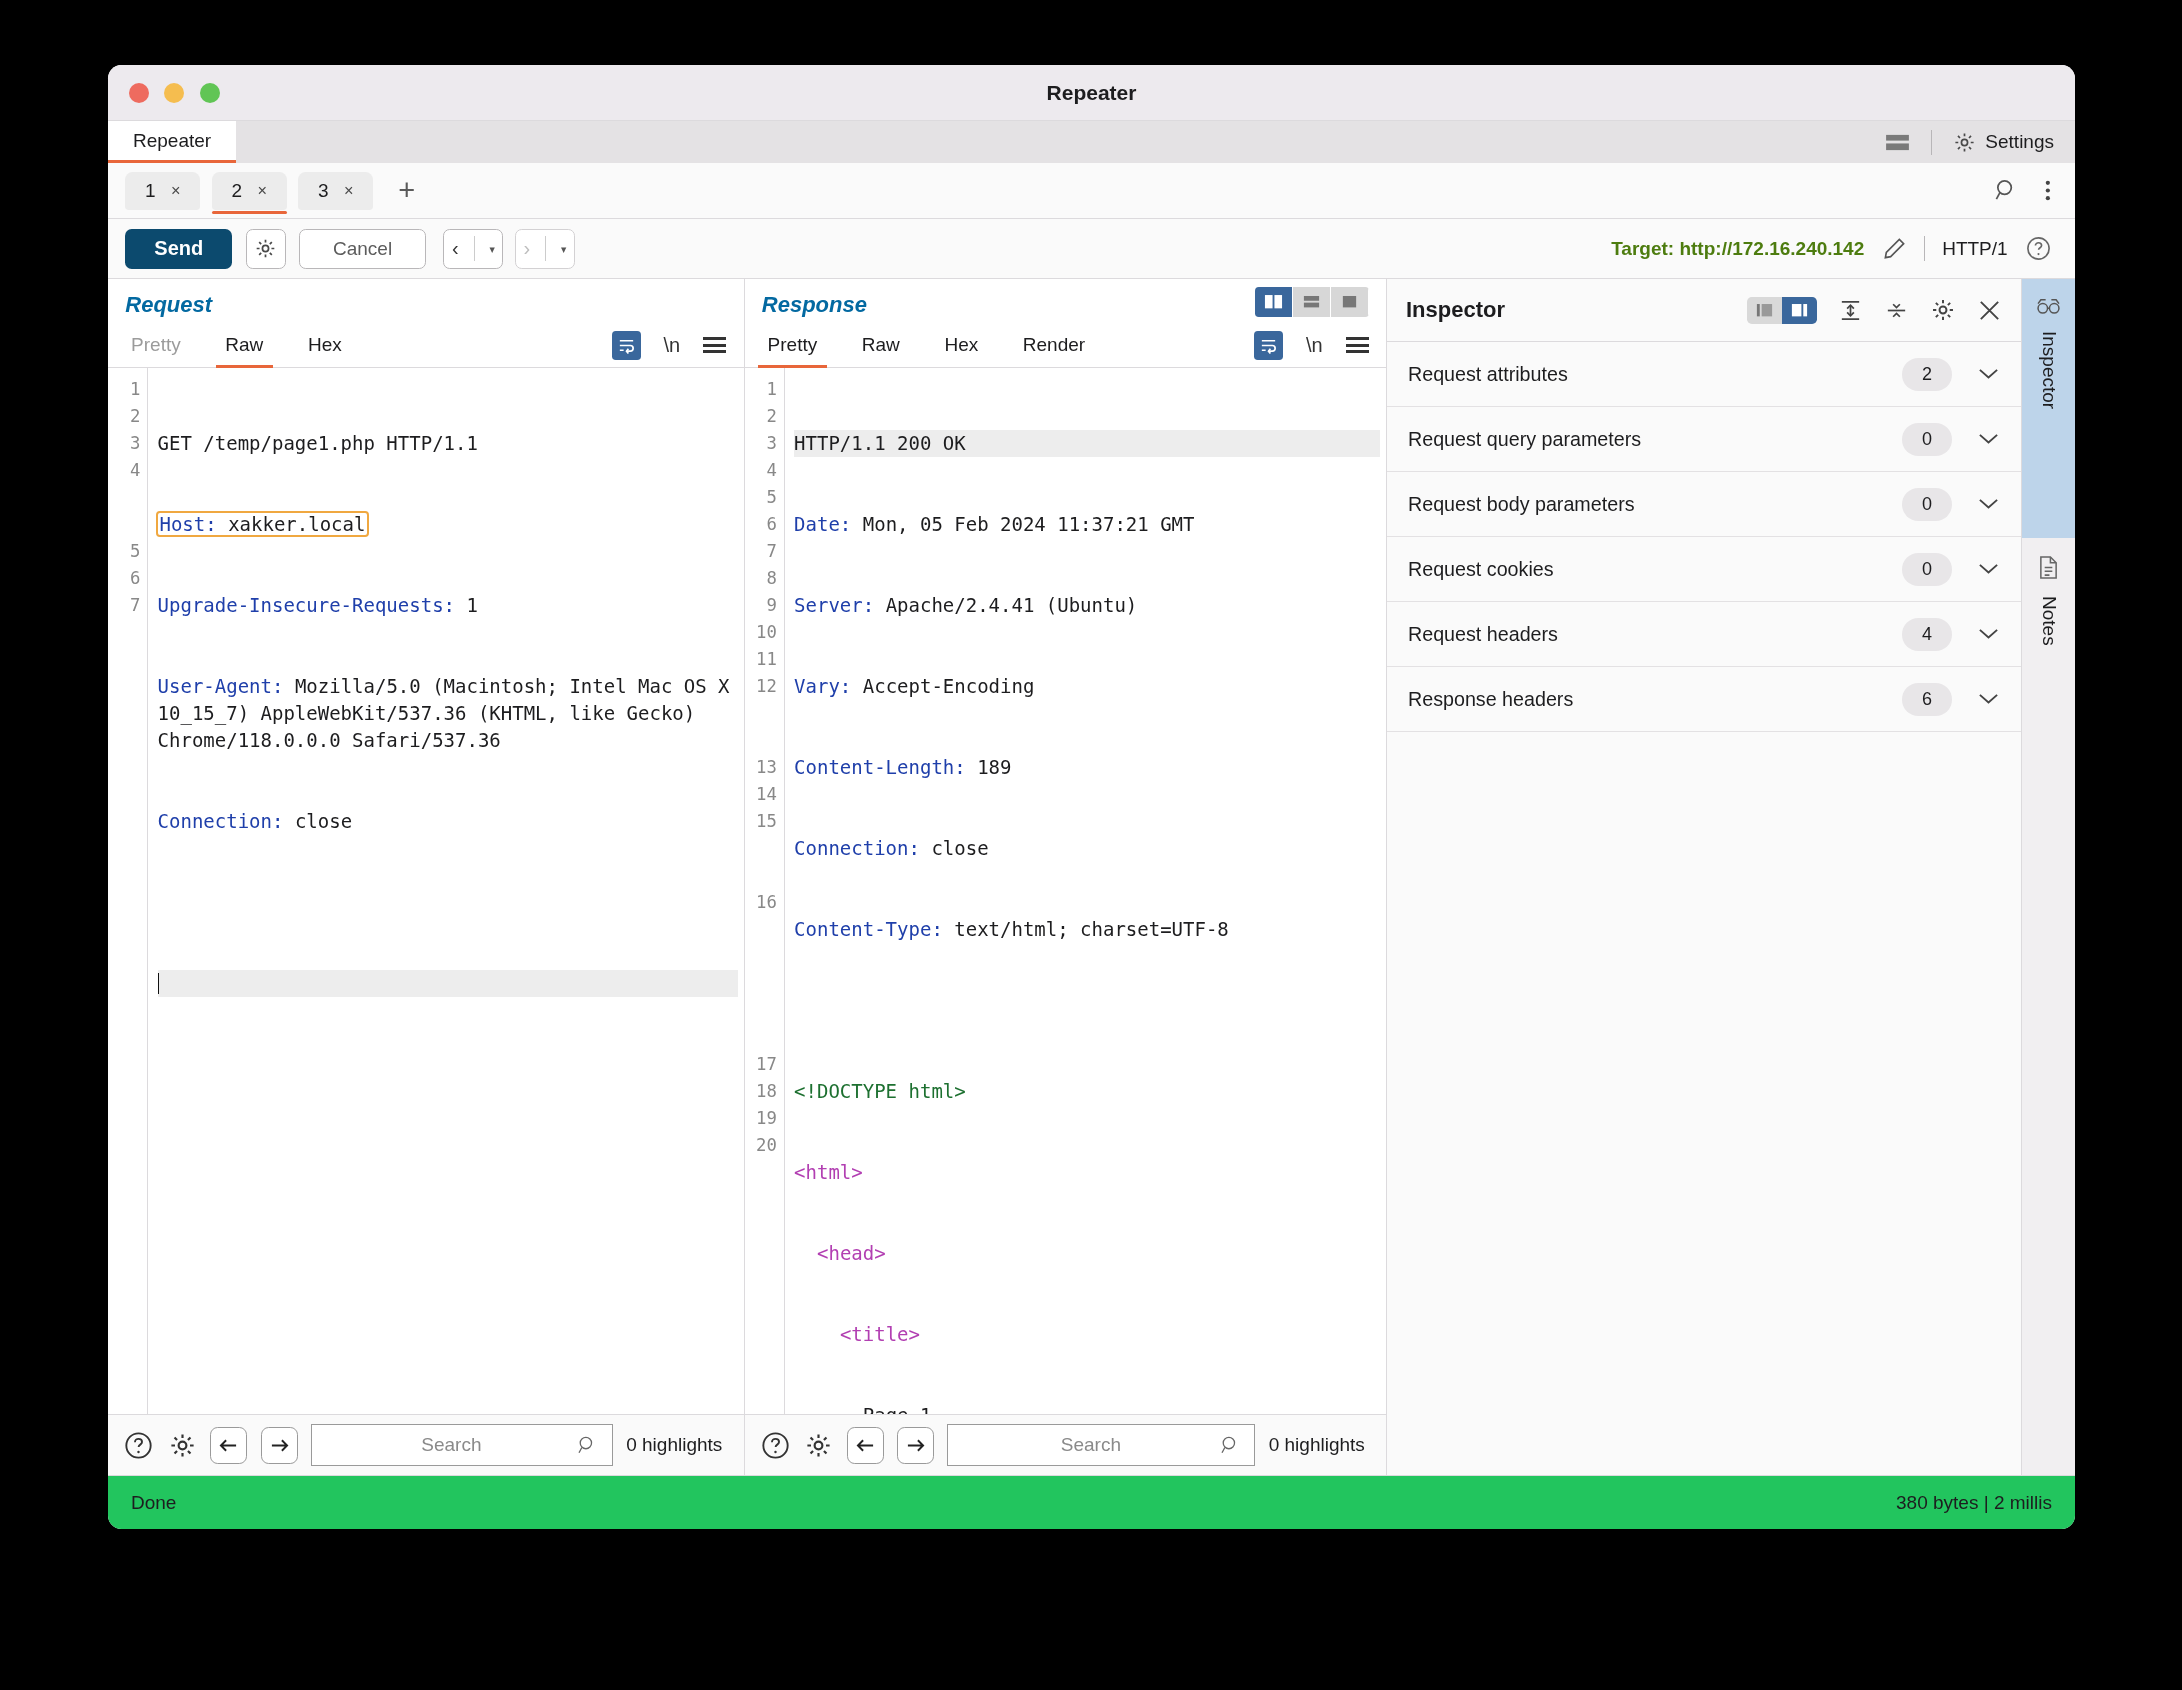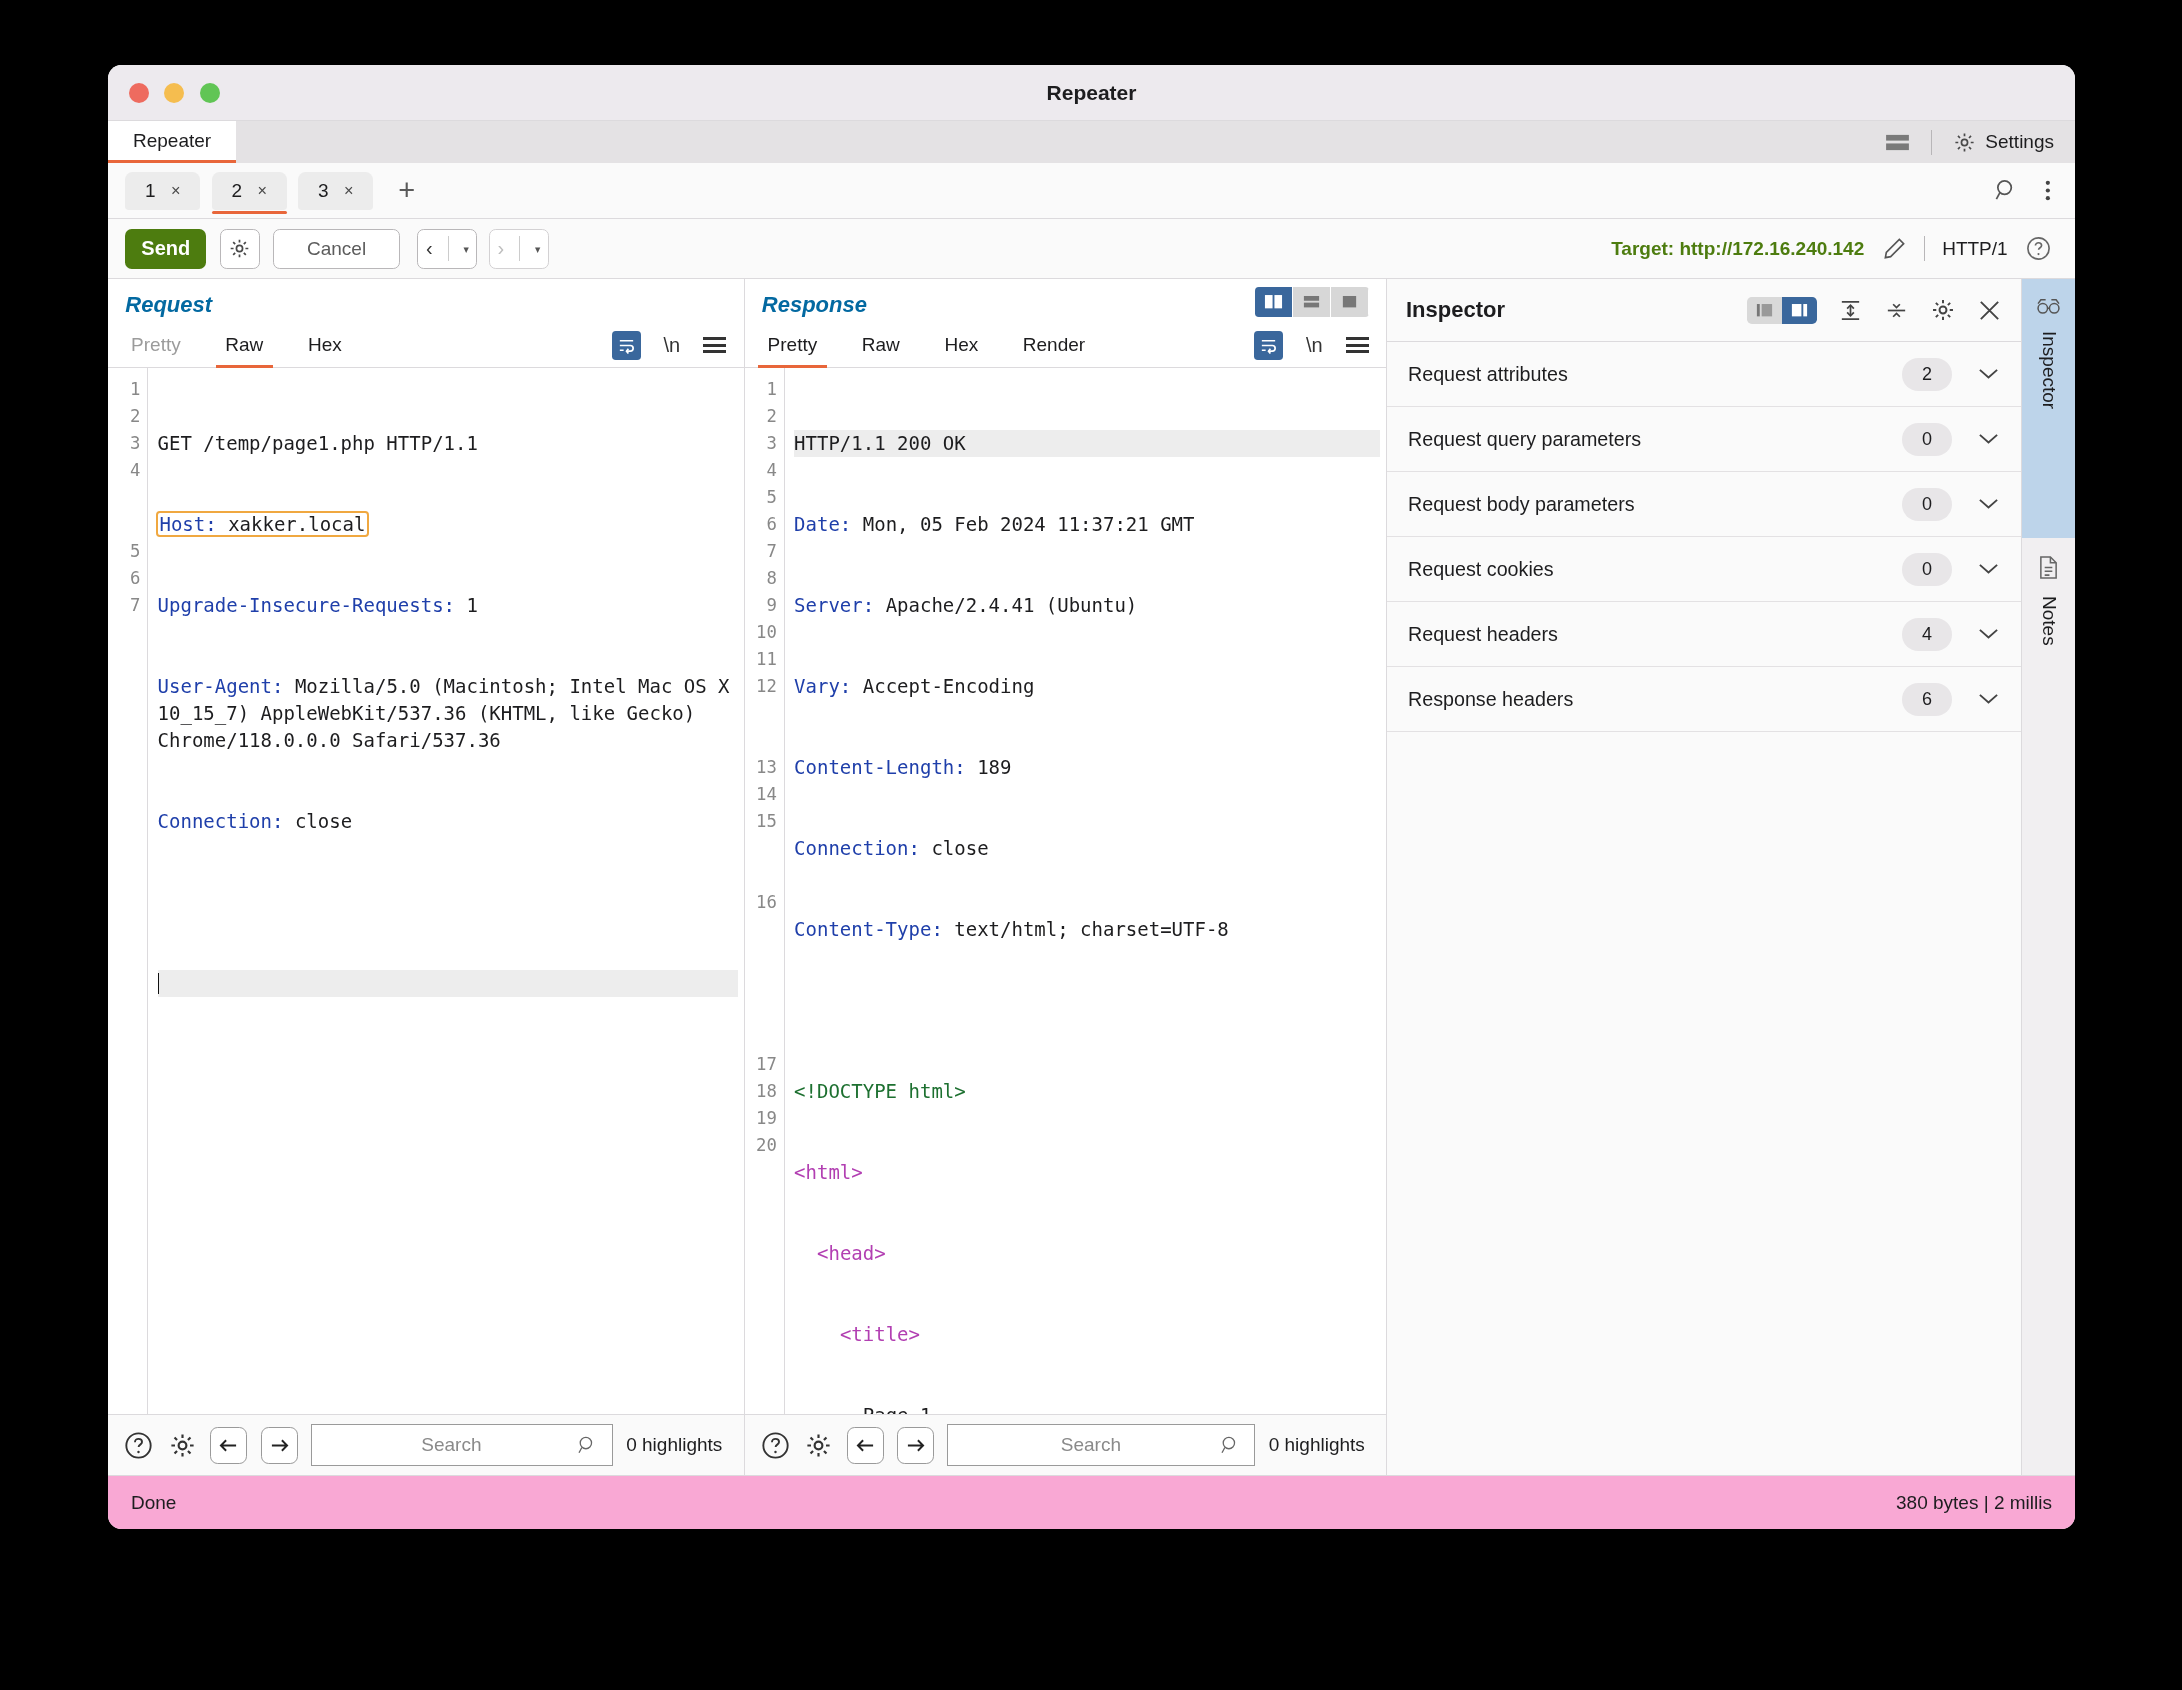--- a/index.html
+++ b/index.html
@@ -93,24 +93,24 @@
   .reptab-right { margin-left: auto; display: flex; align-items: center; gap: 25px; padding-right: 23px; }
   
   .actionbar {
     height: 60px; flex: 0 0 60px;
     background: #fafafa;
     display: flex; align-items: center;
     padding: 0 17.3px;
     border-bottom: 1px solid #dcdadd;
   }
   .send-btn {
-    background: #4d7c0f; color: #fff;
+    background: #0c4a6e; color: #fff;
     font-size: 20px; font-weight: bold;
     border-radius: 6.7px;
-    padding: 0 16px; height: 40px;
+    padding: 0 29px; height: 40px;
     display: flex; align-items: center;
     margin-right: 13.4px;
   }
   .sq-btn {
     width: 40px; height: 40px;
     border: 1px solid #b9b7b9; border-radius: 6.7px;
     background: #fff;
     display: flex; align-items: center; justify-content: center;
     margin-right: 13.4px;
   }
@@ -304,21 +304,21 @@
   }
   .vtab.sel { background: #bdd4ea; }
   .vtab .vlabel {
     writing-mode: vertical-rl;
     font-size: 19px; color: #1d1d1f;
   }
   
   .statusbar {
     height: 54px; flex: 0 0 54px;
     border-top: 1px solid #dcdadd;
-    background: #f9a8d4;
+    background: #22c55e;
     display: flex; align-items: center;
     padding: 0 23px;
     font-size: 19px; color: #1d1d1f;
   }
   .statusbar .right { margin-left: auto; }
   svg { display: block; }
 </style>
 </head>
 <body>
 

